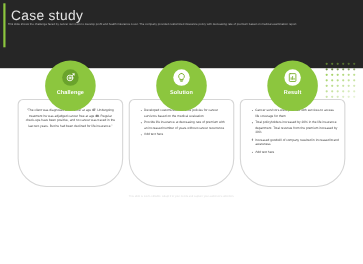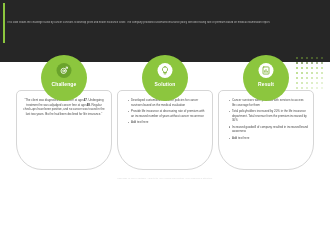--- a/index.html
+++ b/index.html
@@ -165,20 +165,21 @@
     letter-spacing: 0.02px;
   }
 </style>
 </head>
 <body>
 
 <div id="slide">
 
   <div class="header">
     <div class="header-accent"></div>
+    <div class="header-title">Case study</div>
     <div class="header-sub">This slide shows the challenge faced by cancer survivors to develop profit and health insurance cover. The company provided customized insurance policy with decreasing rate of premium based on medical examination report.</div>
   </div>
 
   <div class="dots">
       <i style="opacity: 1; background: rgb(95, 127, 51);"></i>
       <i style="opacity: 0.95; background: rgb(95, 127, 51);"></i>
       <i style="opacity: 0.9; background: rgb(95, 127, 51);"></i>
       <i style="opacity: 0.85; background: rgb(95, 127, 51);"></i>
       <i style="opacity: 0.8; background: rgb(95, 127, 51);"></i>
       <i style="opacity: 0.75; background: rgb(95, 127, 51);"></i>

